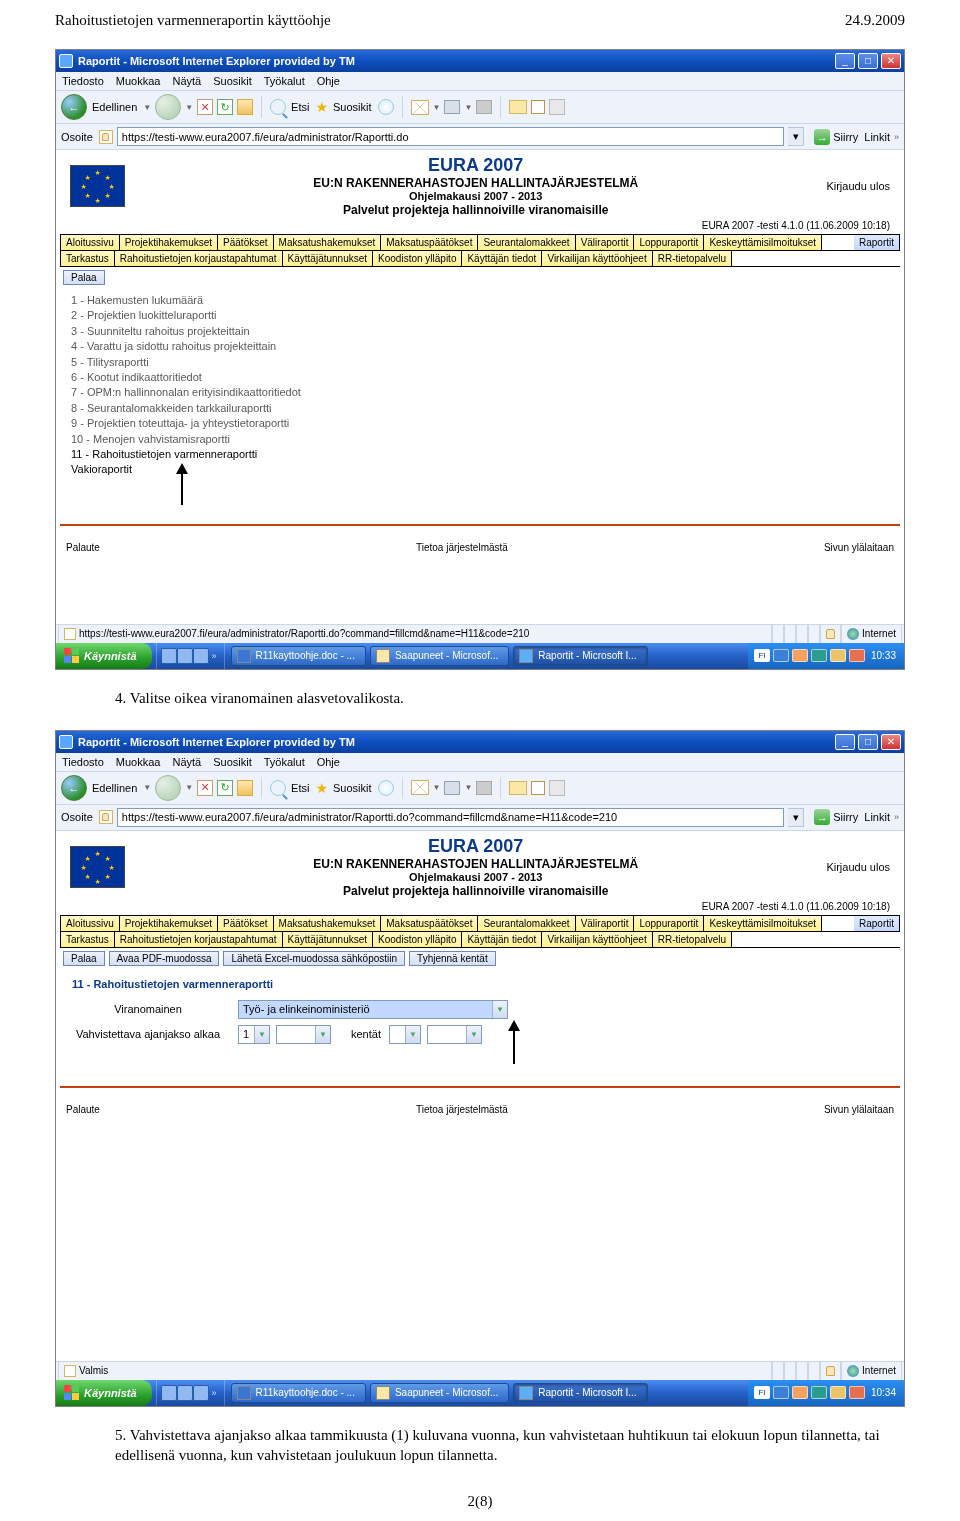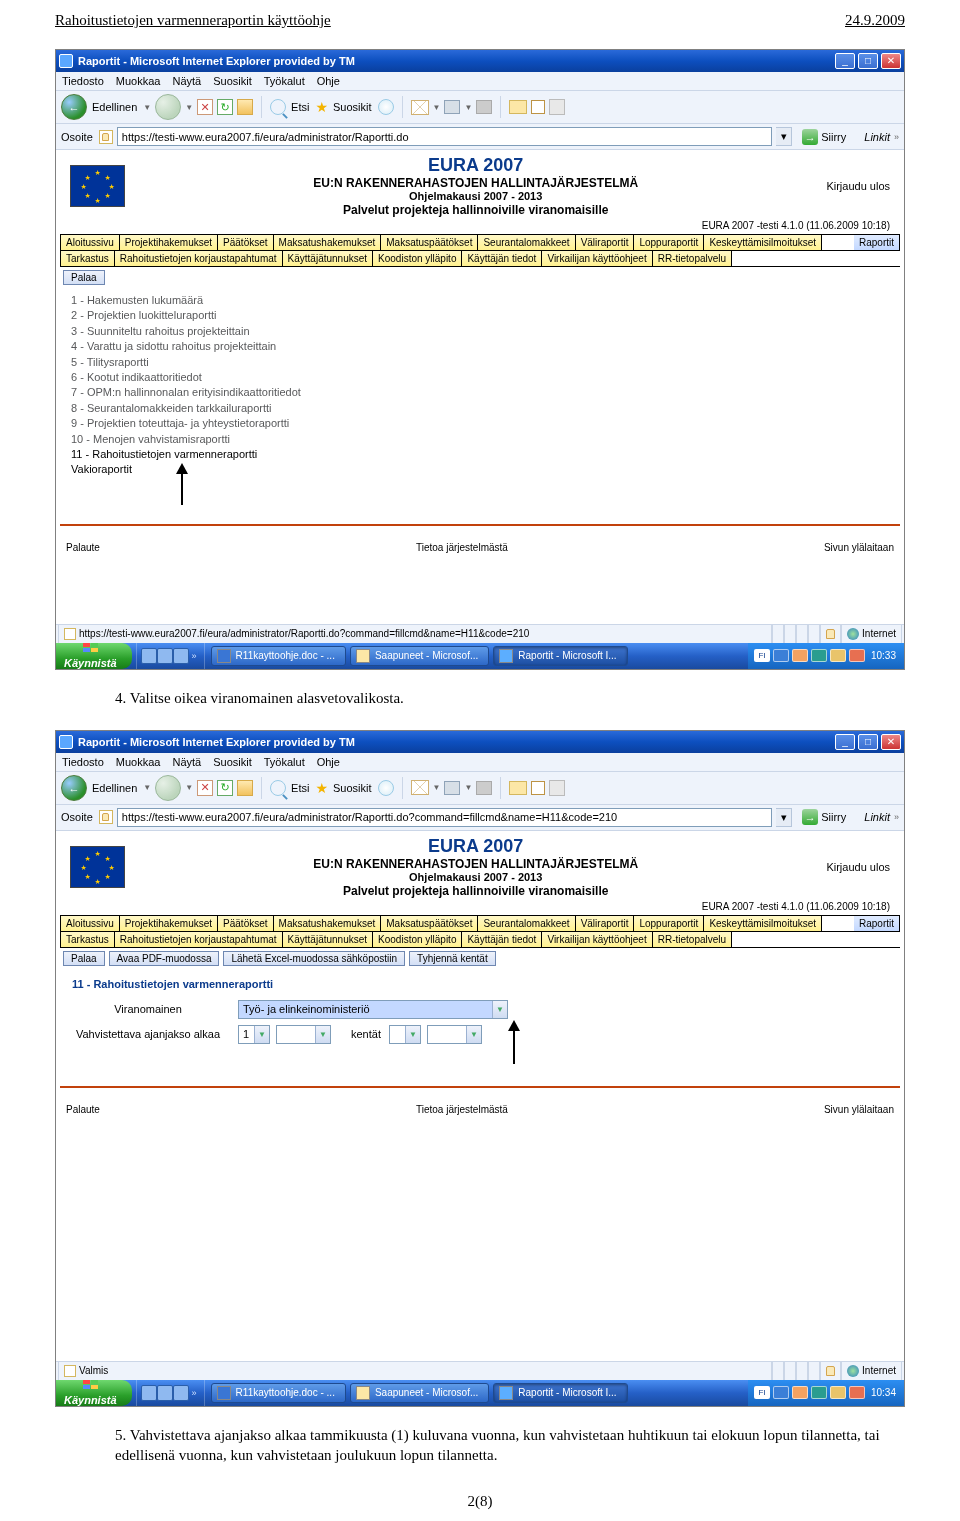--- a/index.html
+++ b/index.html
@@ -12,21 +12,20 @@
     width: 960px;
   }
   .page {
     padding: 12px 55px 20px 55px;
   }
   .doc-header-row {
     display: flex;
     justify-content: space-between;
     font-size: 15px;
     margin-bottom: 20px;
-    text-decoration: underline;
   }
   .screenshot {
     border: 1px solid #808080;
     margin: 0 auto 18px auto;
     width: 850px;
     font-family: Tahoma, Arial, sans-serif;
     font-size: 11px;
     color: #000;
   }
   
@@ -93,21 +92,21 @@
   }
   .addr-label { margin-right:2px;}
   .addr-icon { width:14px;height:14px; background:#fff; border:1px solid #d4b75e; display:flex;align-items:center;justify-content:center;}
   .addr-icon .lock {width:7px;height:8px;border:1px solid #d4a54e;border-radius:2px 2px 0 0;background:#fae9b7;}
   .addr-input {
     flex:1; background:#fff; border:1px solid #7f9db9; height:19px; padding:0 4px; font-size:11px; font-family: Tahoma, Arial, sans-serif;
   }
   .addr-drop { width:16px; text-align:center; border:1px solid #b6c6db; border-left:none; background:#e6ecf5; height:19px;line-height:17px;}
   .go-btn { display:flex;align-items:center;gap:3px; margin-left:6px;}
   .go-icon { width:16px;height:16px; border-radius:3px;background:linear-gradient(#9dd49d,#3a3);display:flex;align-items:center;justify-content:center;color:#fff;font-weight:bold;}
-  .links-lbl { margin-left:14px;font-style:italic;}
+  .links-lbl { margin-left:2px;}
   
   .content-wrap { background:#fff; padding:0 4px;}
   .eura-header {
     display:flex; padding:5px 10px 3px 10px; align-items:center;
   }
   .flag {
     width:55px;height:42px;background:#003399; border:1px solid #444; display:flex;align-items:center;justify-content:center;
   }
   .flag-stars { width:30px;height:30px; border-radius:50%; position:relative;}
   .flag-star{position:absolute; color:#fc0; font-size:7px;}
@@ -168,21 +167,21 @@
   .taskbar {
     height:26px;
     background:linear-gradient(#4a8ef2,#2560c7 50%,#194a9f);
     display:flex; align-items:center; font-size:11px; color:#fff;
   }
   .startbtn {
     height:100%; padding:0 15px 0 8px;
     background:linear-gradient(#6fd86f,#2a9f2a 60%,#177c17);
     display:flex;align-items:center; gap:5px;
     border-radius:0 10px 10px 0;
-    font-style:italic; font-weight:bold;flex-direction:column;
+    font-style:italic; font-weight:bold;
   }
   .start-logo{width:15px;height:15px; display:grid; grid-template-columns:1fr 1fr; grid-template-rows:1fr 1fr; gap:1px;}
   .start-logo span:nth-child(1){background:#f44;}
   .start-logo span:nth-child(2){background:#5c5;}
   .start-logo span:nth-child(3){background:#58f;}
   .start-logo span:nth-child(4){background:#fc4;}
   .tb-sep2{width:1px;height:100%;background:rgba(255,255,255,.25); margin:0 4px;}
   .ql-icon{width:16px;height:16px;background:#8fb9f0;border:1px solid #2a5eaa;border-radius:2px;}
   .taskbtn {
     height:20px; background:linear-gradient(#5f9be8,#2d68c8);

